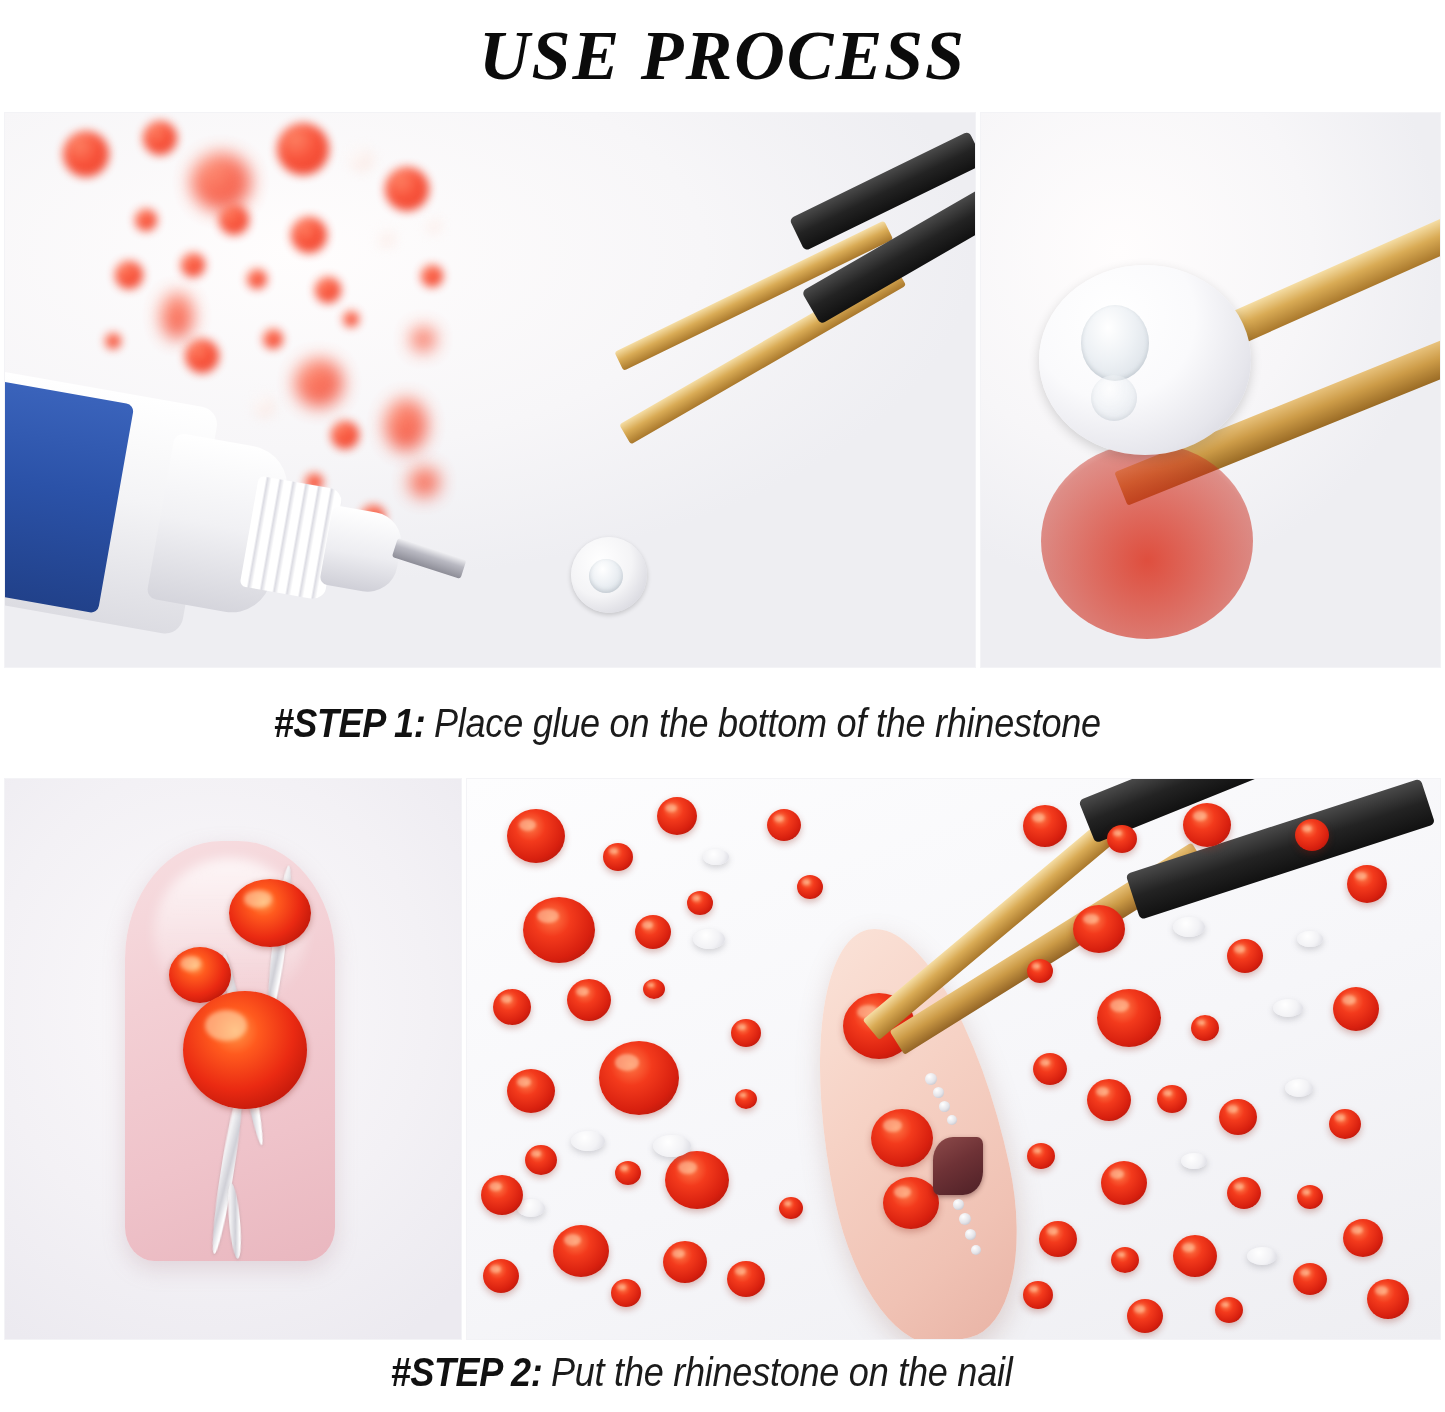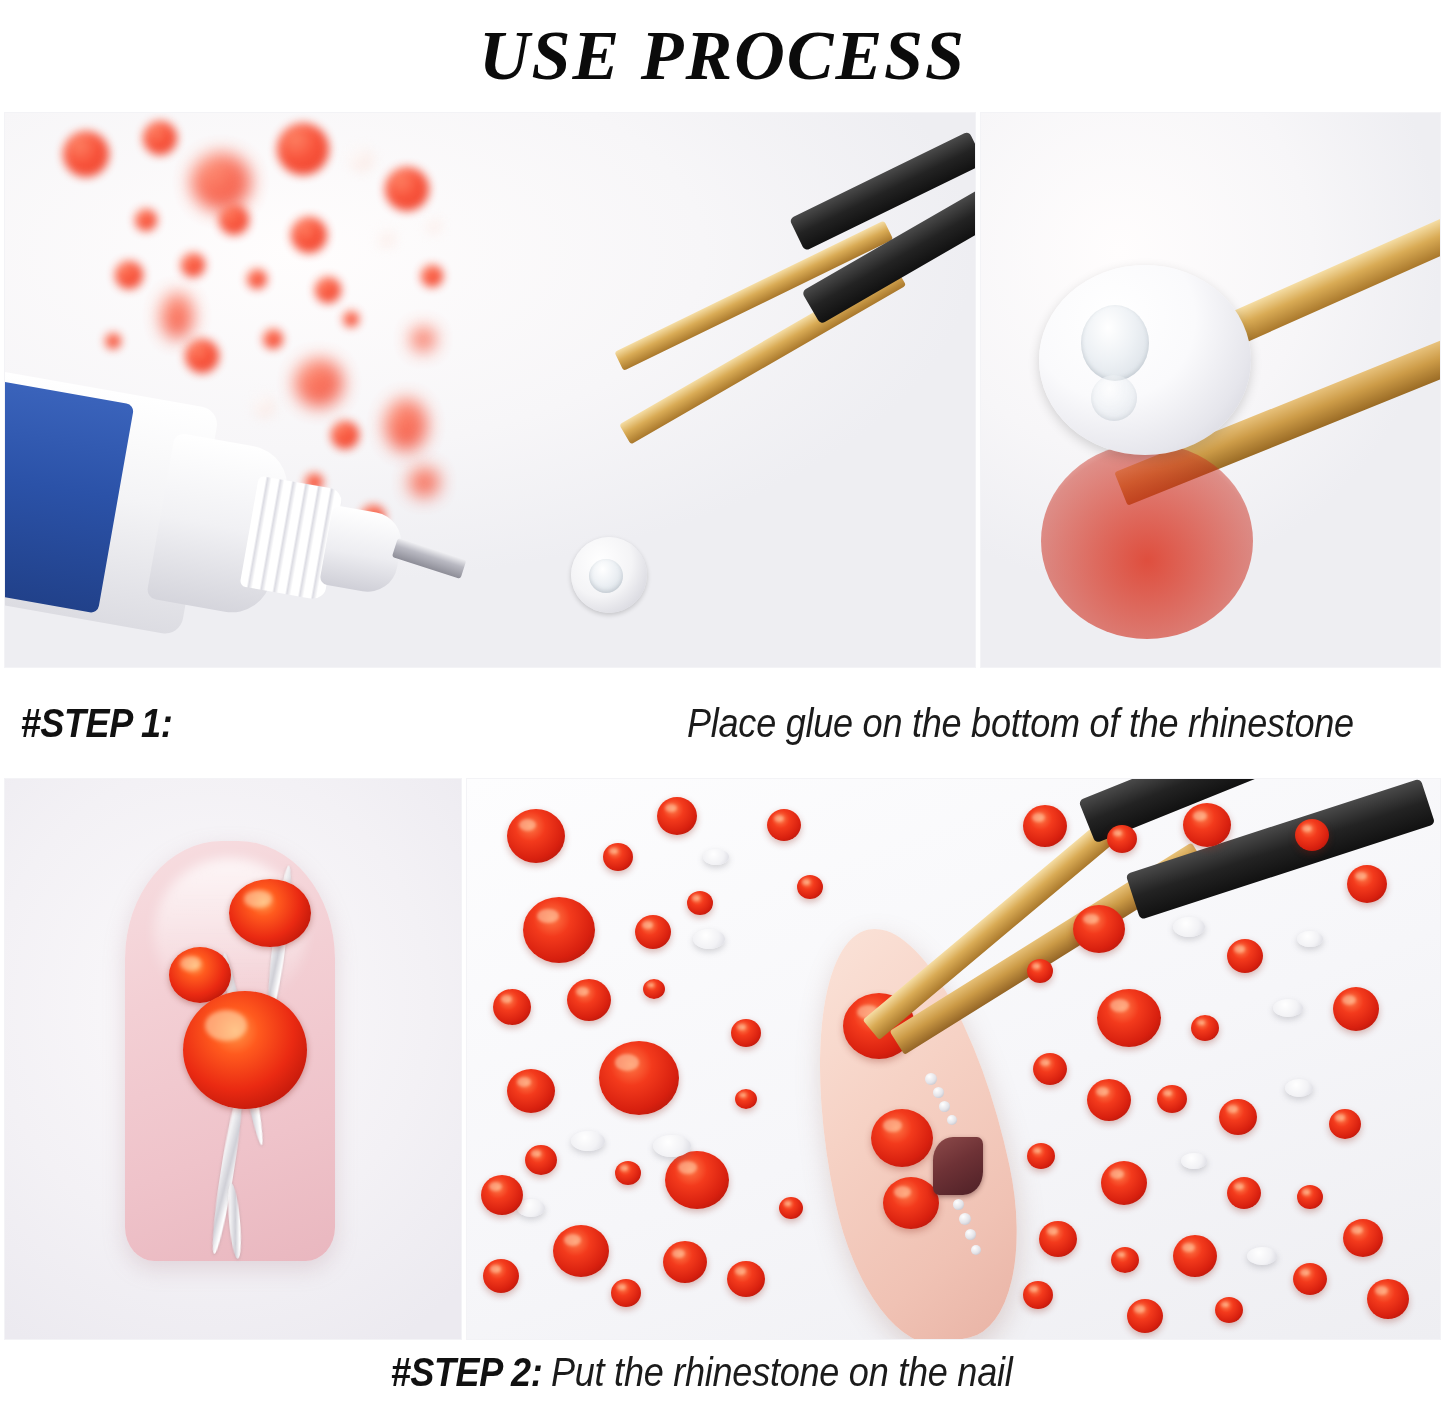--- a/index.html
+++ b/index.html
@@ -61,21 +61,21 @@
 
   
   .caption {
     width: 100%;
     display: flex;
     align-items: center;
     justify-content: center;
     background: #ffffff;
     white-space: nowrap;
   }
-  .cap-1 { height: 110px; justify-content: space-between; }
+  .cap-1 { height: 110px; }
   .cap-2 { height: 64px; }
   .cap-step {
     font-family: "Liberation Sans Narrow", "Liberation Sans", sans-serif;
     font-weight: bold;
     font-style: italic;
     font-size: 41px;
     color: #111111;
     letter-spacing: -0.5px;
     transform: scaleX(0.88);
     transform-origin: right center;

